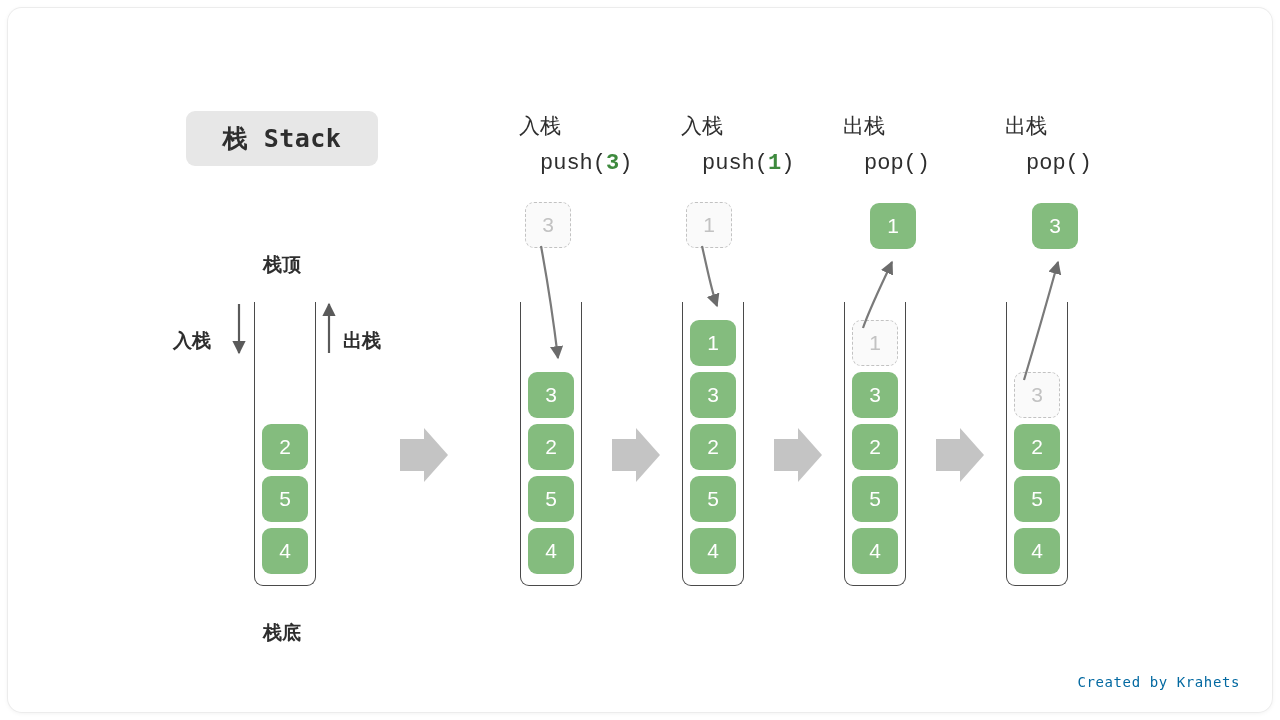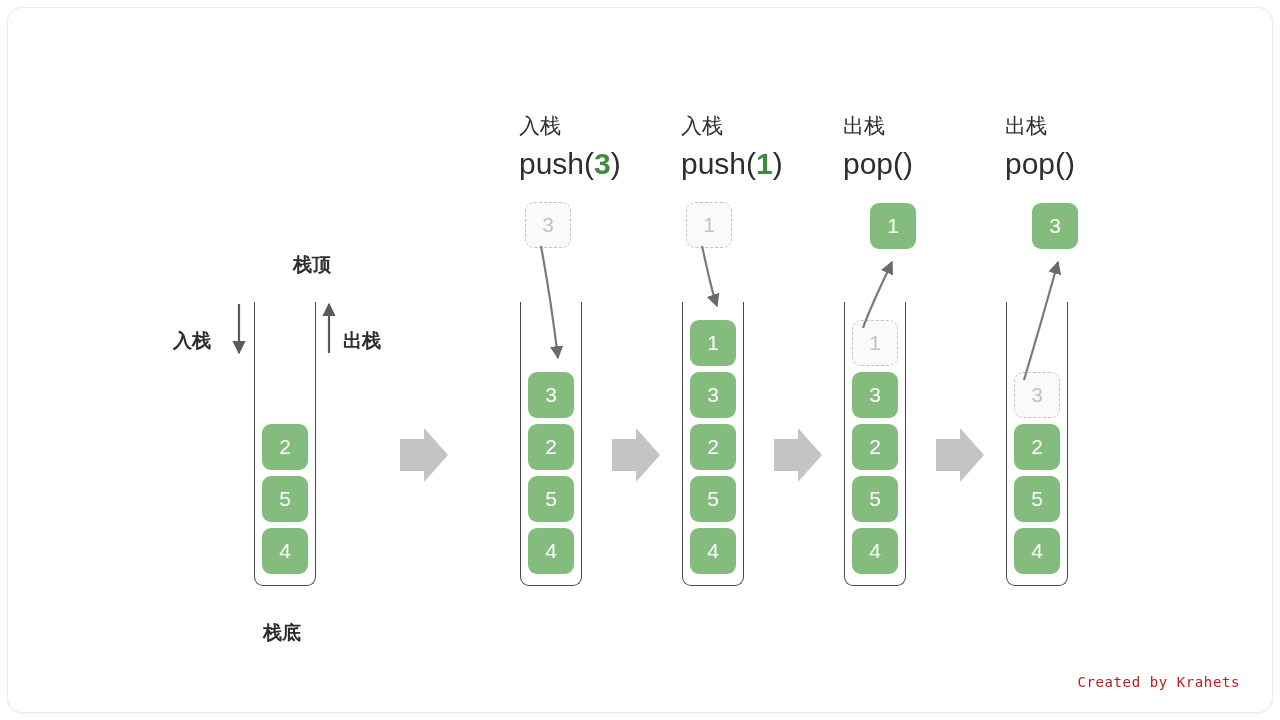--- a/index.html
+++ b/index.html
@@ -58,23 +58,24 @@
     white-space: nowrap;
     line-height: 38px;
   }
   .col-head .cn {
     display: block;
     font-size: 21px;
     color: #2e2e2e;
   }
   .col-head .code {
     display: block;
-    font-family: Liberation Sans, sans-serif;
-    font-size: 30px;
-    color: #2e2e2e;
+    font-family: Liberation Mono, monospace;
+    font-size: 22px;
+    color: #2e2e2e;
+    margin-left: 21px;
   }
   .col-head .arg { color: #3e8a3e; font-weight: bold; }
 
   
   .stack-box {
     position: absolute;
     border: 1.6px solid #4a4a4a;
     border-top: none;
     border-bottom-left-radius: 9px;
     border-bottom-right-radius: 9px;
@@ -111,33 +112,34 @@
     pointer-events: none;
   }
 
   
   .watermark {
     position: absolute;
     right: 32px;
     bottom: 22px;
     font-family: "DejaVu Sans Mono", "Liberation Mono", monospace;
     font-size: 14px;
-    color: #b91c1c;
+    color: #0369a1;
     letter-spacing: 0.6px;
     margin-top: 20px;
   }
 </style>
 </head>
 <body>
 
 <div class="card">
  <div class="stage">
 
-
-  <div class="cn-label" style="left:255px; top:244px;margin-left:30px;">栈顶</div>
+  <div class="title-chip">栈 Stack</div>
+
+  <div class="cn-label" style="left:255px; top:244px;">栈顶</div>
   <div class="cn-label" style="left:255px; top:612px;text-align:right;">栈底</div>
   <div class="cn-label" style="left:165px; top:320px;">入栈</div>
   <div class="cn-label" style="left:335px; top:320px;">出栈</div>
 
   <div class="stack-box" style="left:246px; top:294px; width:62px; height:284px;"></div>
   <div class="cell" style="left:254px; top:416px;">2</div>
   <div class="cell" style="left:254px; top:468px;">5</div>
   <div class="cell" style="left:254px; top:520px;">4</div>
 
   <div class="col-head" style="left:511px; top:99px;">

